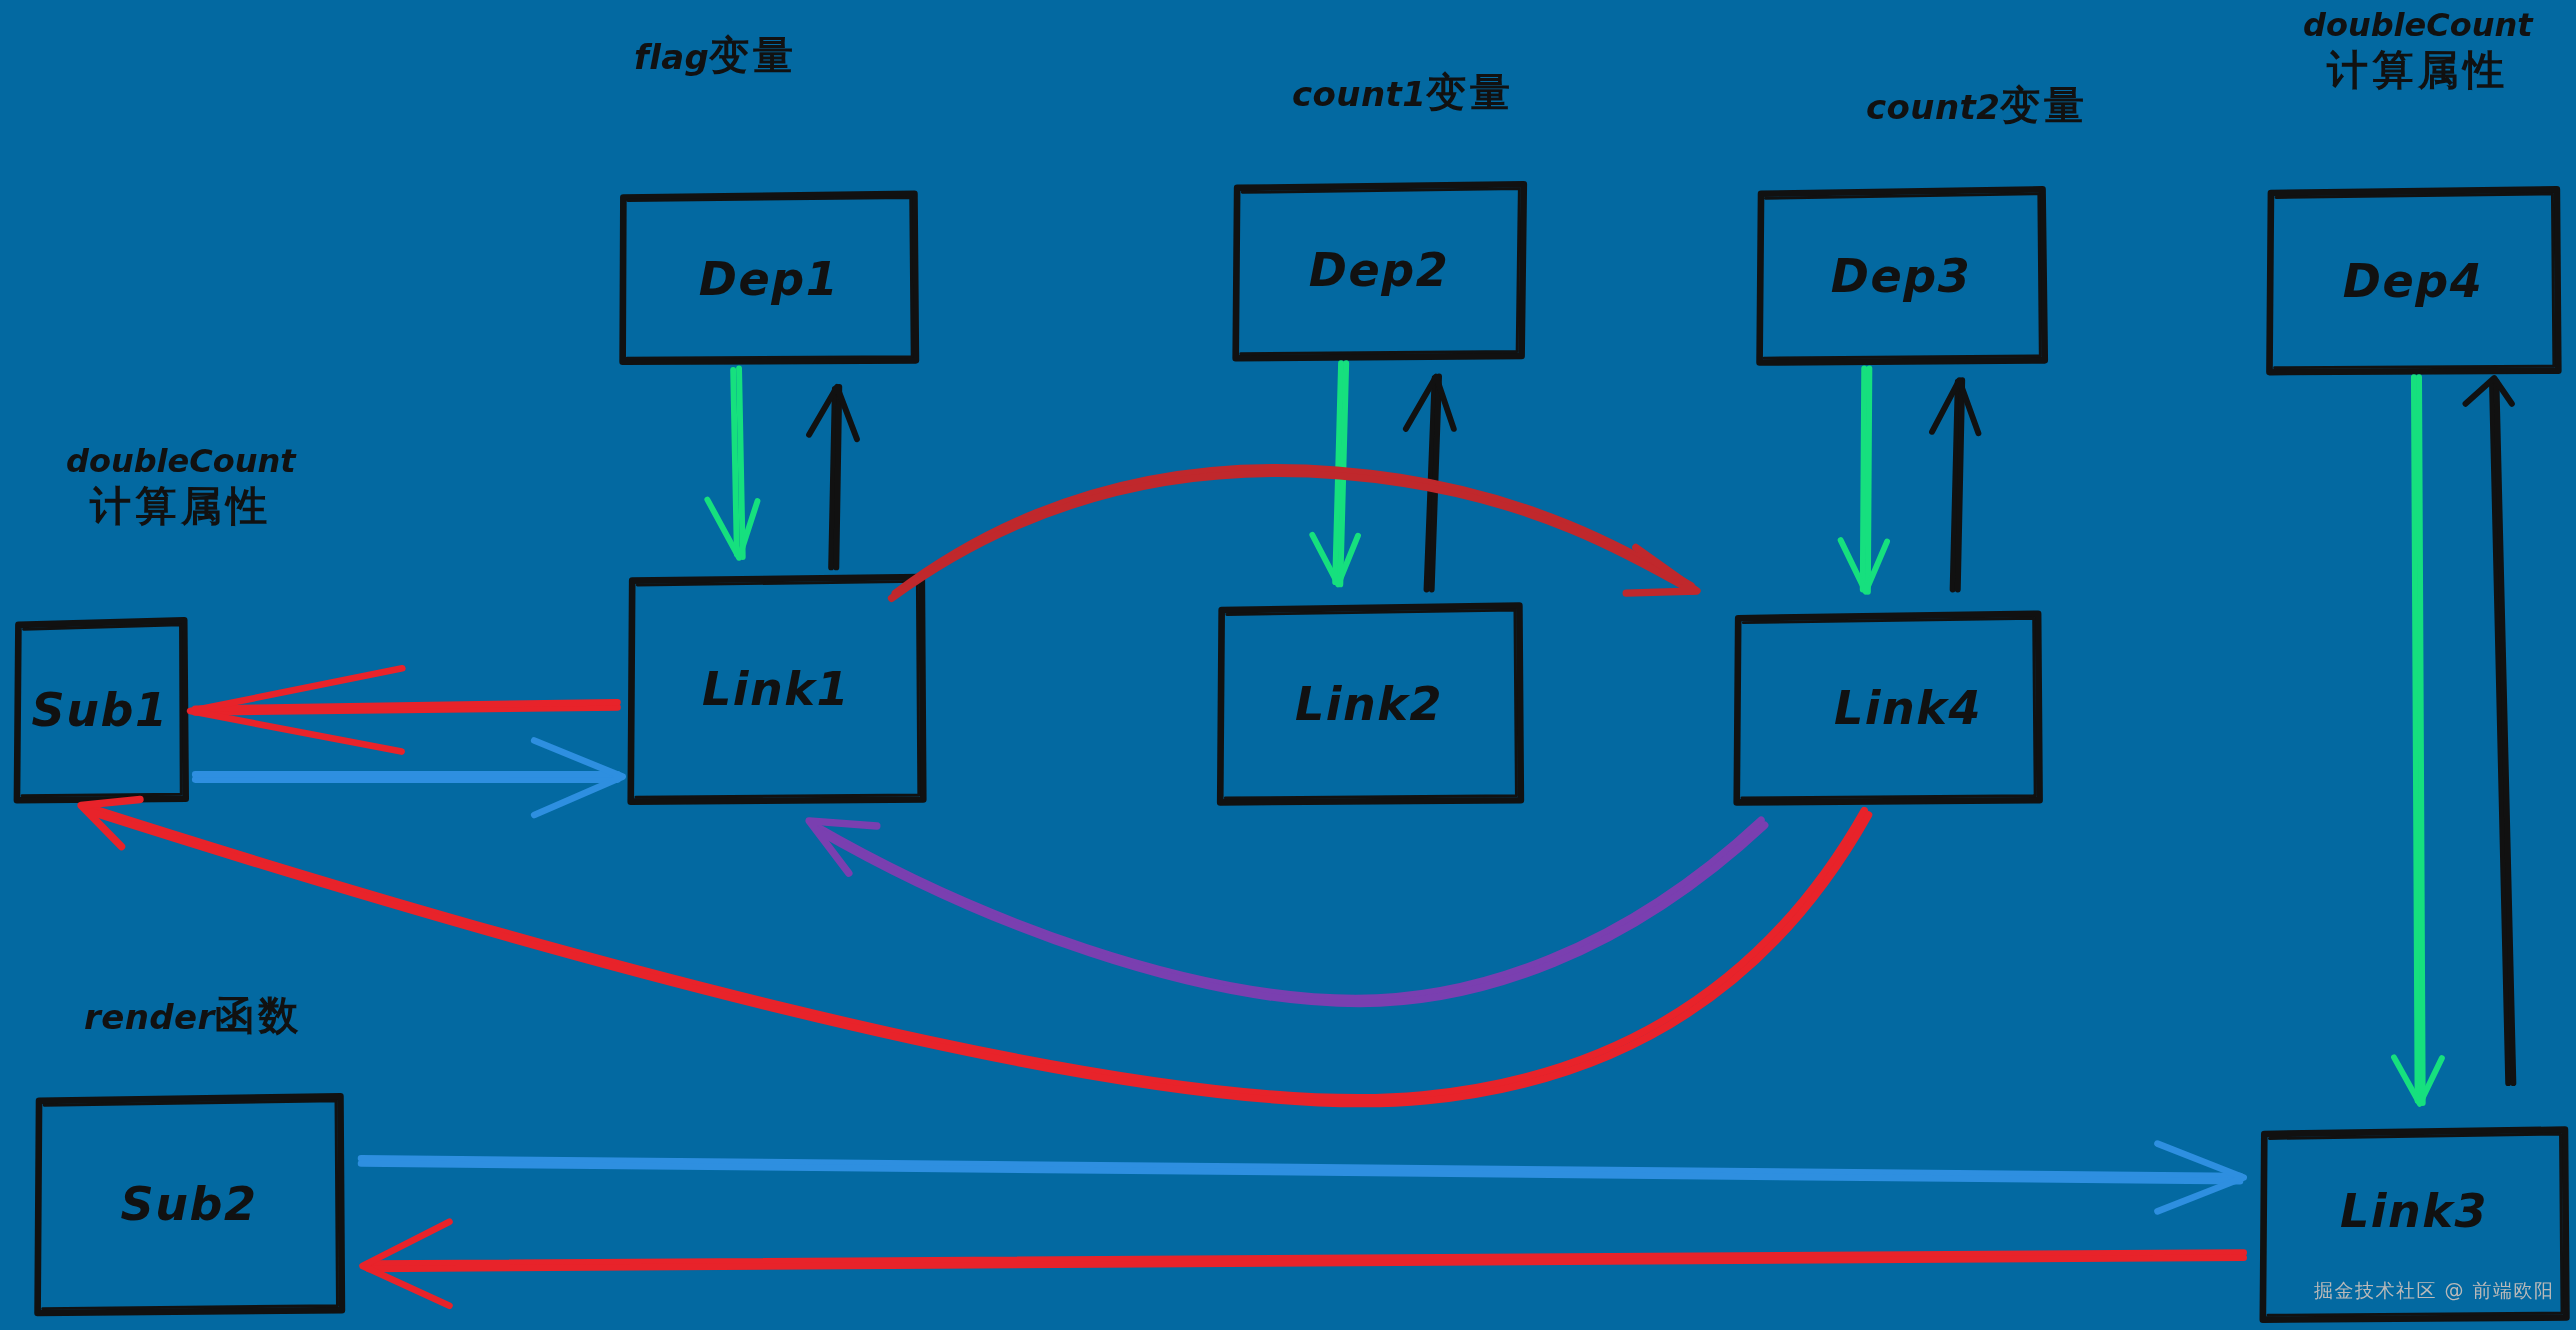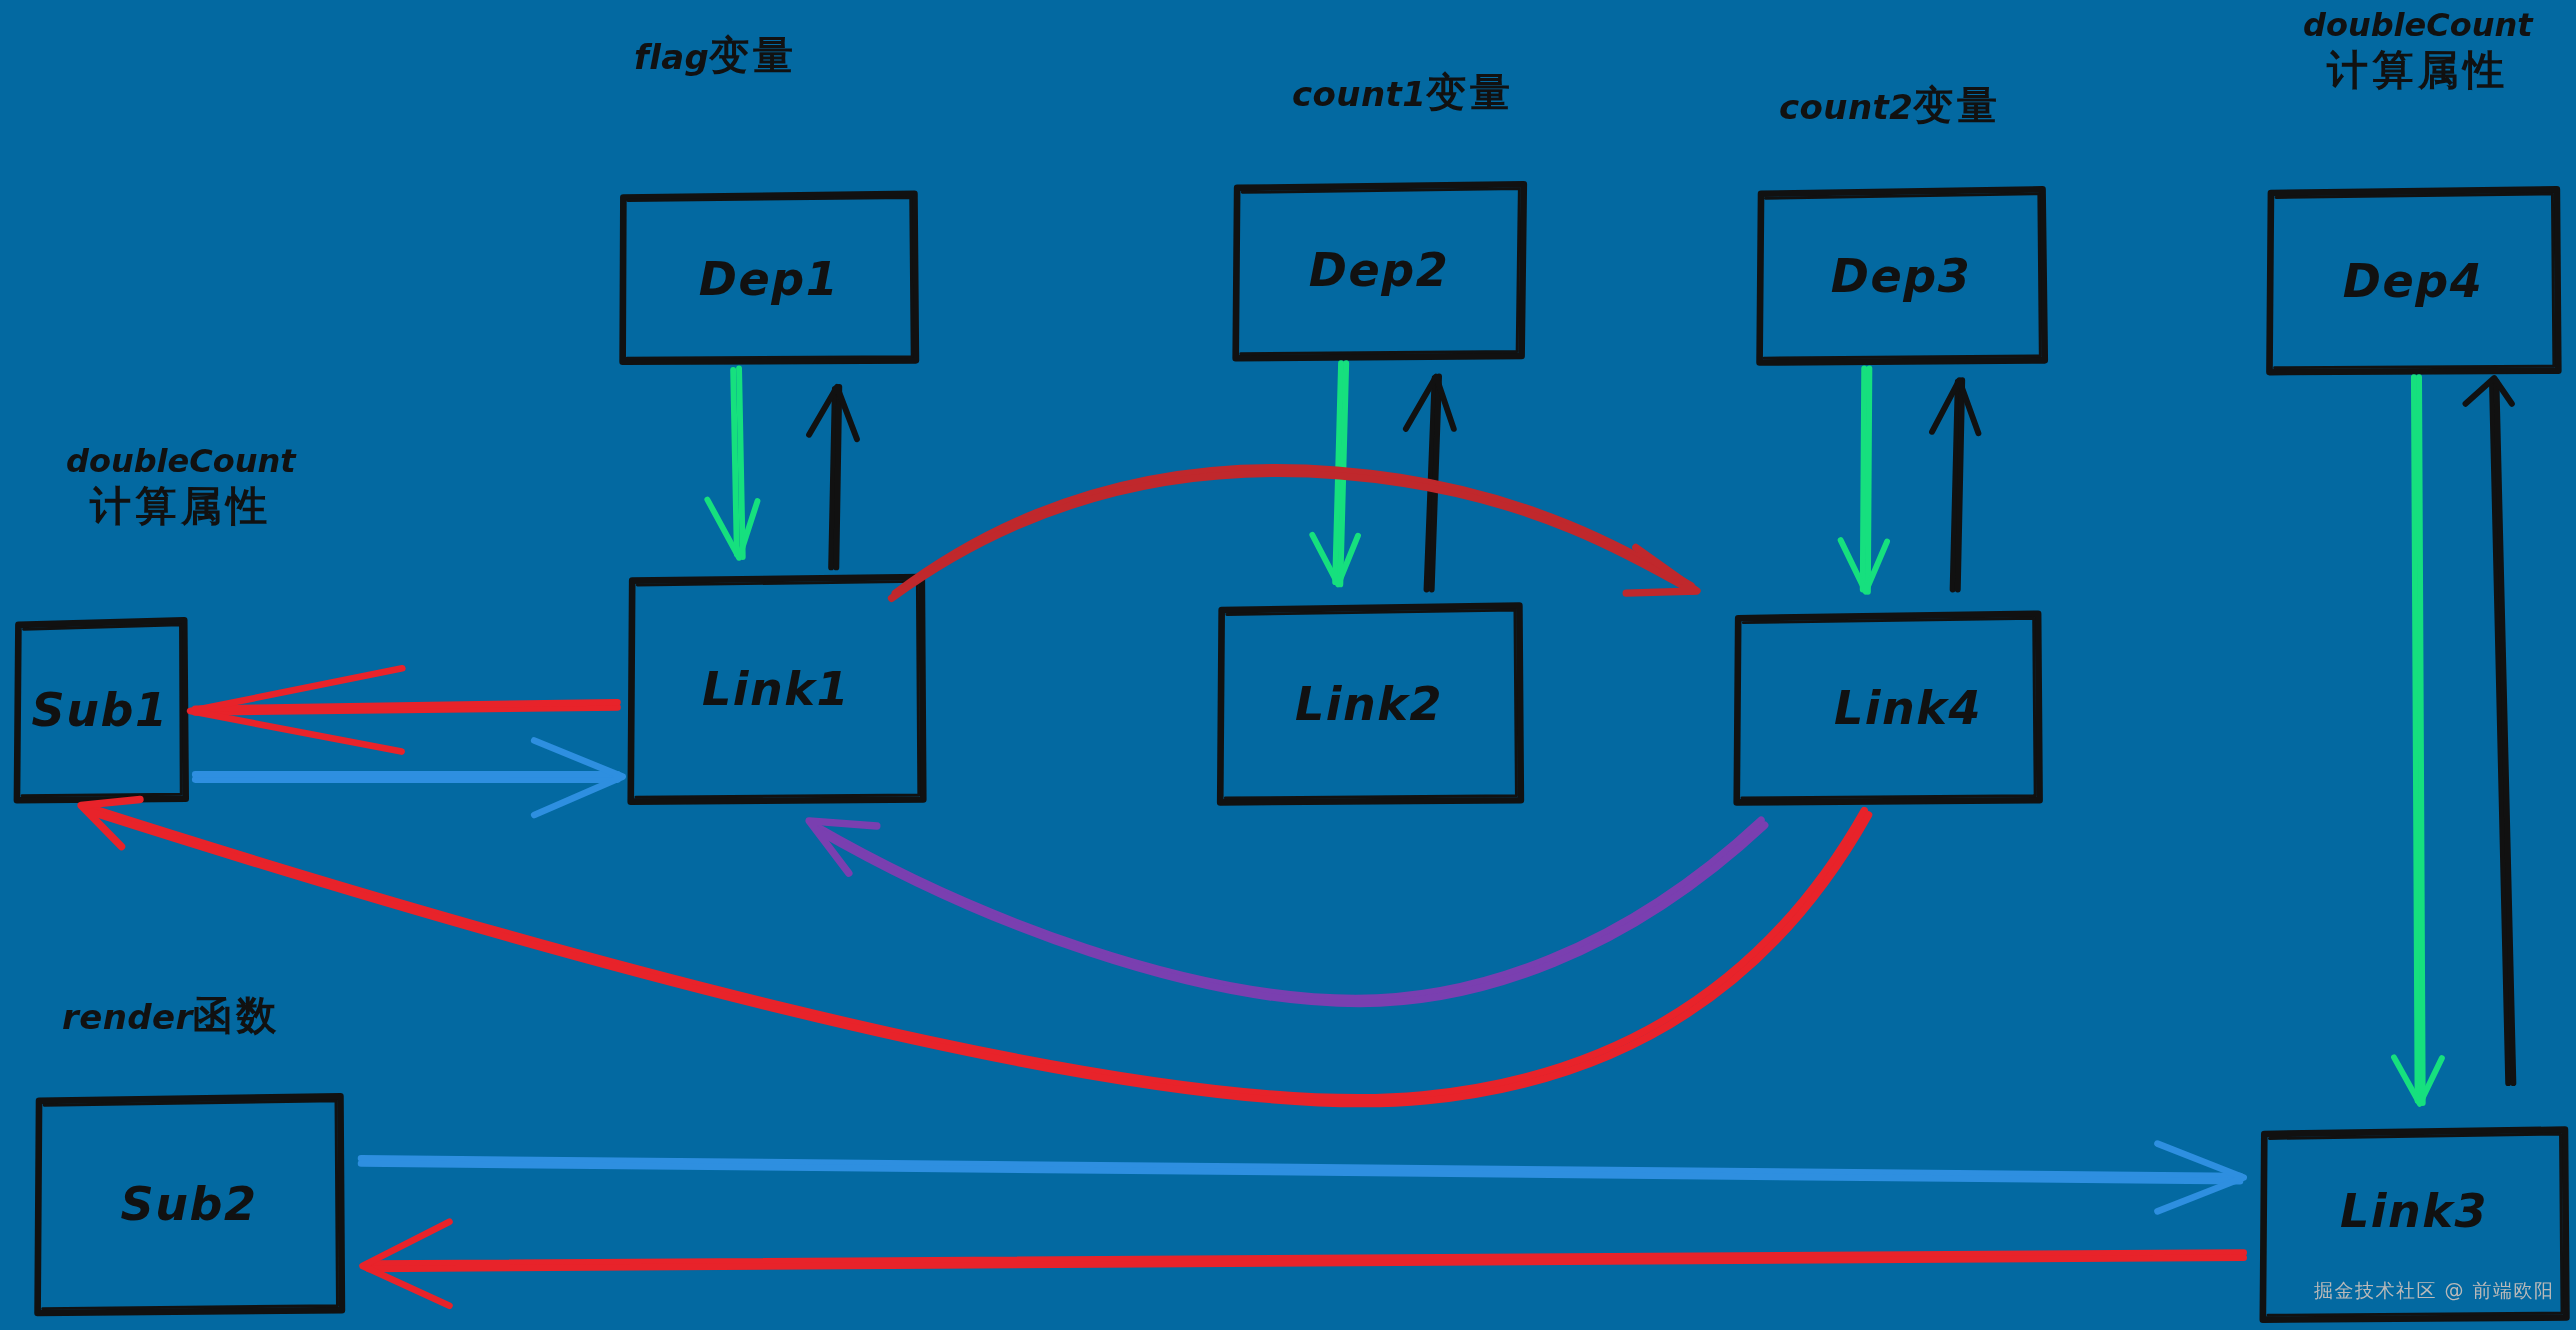--- a/index.html
+++ b/index.html
@@ -159,30 +159,30 @@
       </g>
     </g>
   </svg>
 
   <div class="lbl annot" style="left:634px;top:31px;">
     <span>flag</span><span class="cjk">变量</span>
   </div>
   <div class="lbl annot" style="left:1264px;top:68px;margin-left:28px;">
     <span>count1</span><span class="cjk">变量</span>
   </div>
-  <div class="lbl annot" style="left:1779px;top:81px;">
+  <div class="lbl annot" style="left:1866px;top:81px;">
     <span>count2</span><span class="cjk">变量</span>
   </div>
   <div class="lbl annot2" style="left:2303px;top:5.9px;">
     <span>doubleCount</span><span class="cjk">计算属性</span>
   </div>
   <div class="lbl annot2" style="left:66px;top:442px;">
     <span>doubleCount</span><span class="cjk">计算属性</span>
   </div>
-  <div class="lbl annot" style="left:62px;top:991px;">
+  <div class="lbl annot" style="left:84px;top:991px;">
     <span>render</span><span class="cjk">函数</span>
   </div>
 
   <div class="boxlbl" style="left:769px;top:279px;">Dep1</div>
   <div class="boxlbl" style="left:1379px;top:270px;">Dep2</div>
   <div class="boxlbl" style="left:1901px;top:276px;text-align:right;">Dep3</div>
   <div class="boxlbl" style="left:2413px;top:281px;">Dep4</div>
   <div class="boxlbl" style="left:100px;top:710px;">Sub1</div>
   <div class="boxlbl" style="left:776px;top:689px;">Link1</div>
   <div class="boxlbl" style="left:1369px;top:704px;">Link2</div>

